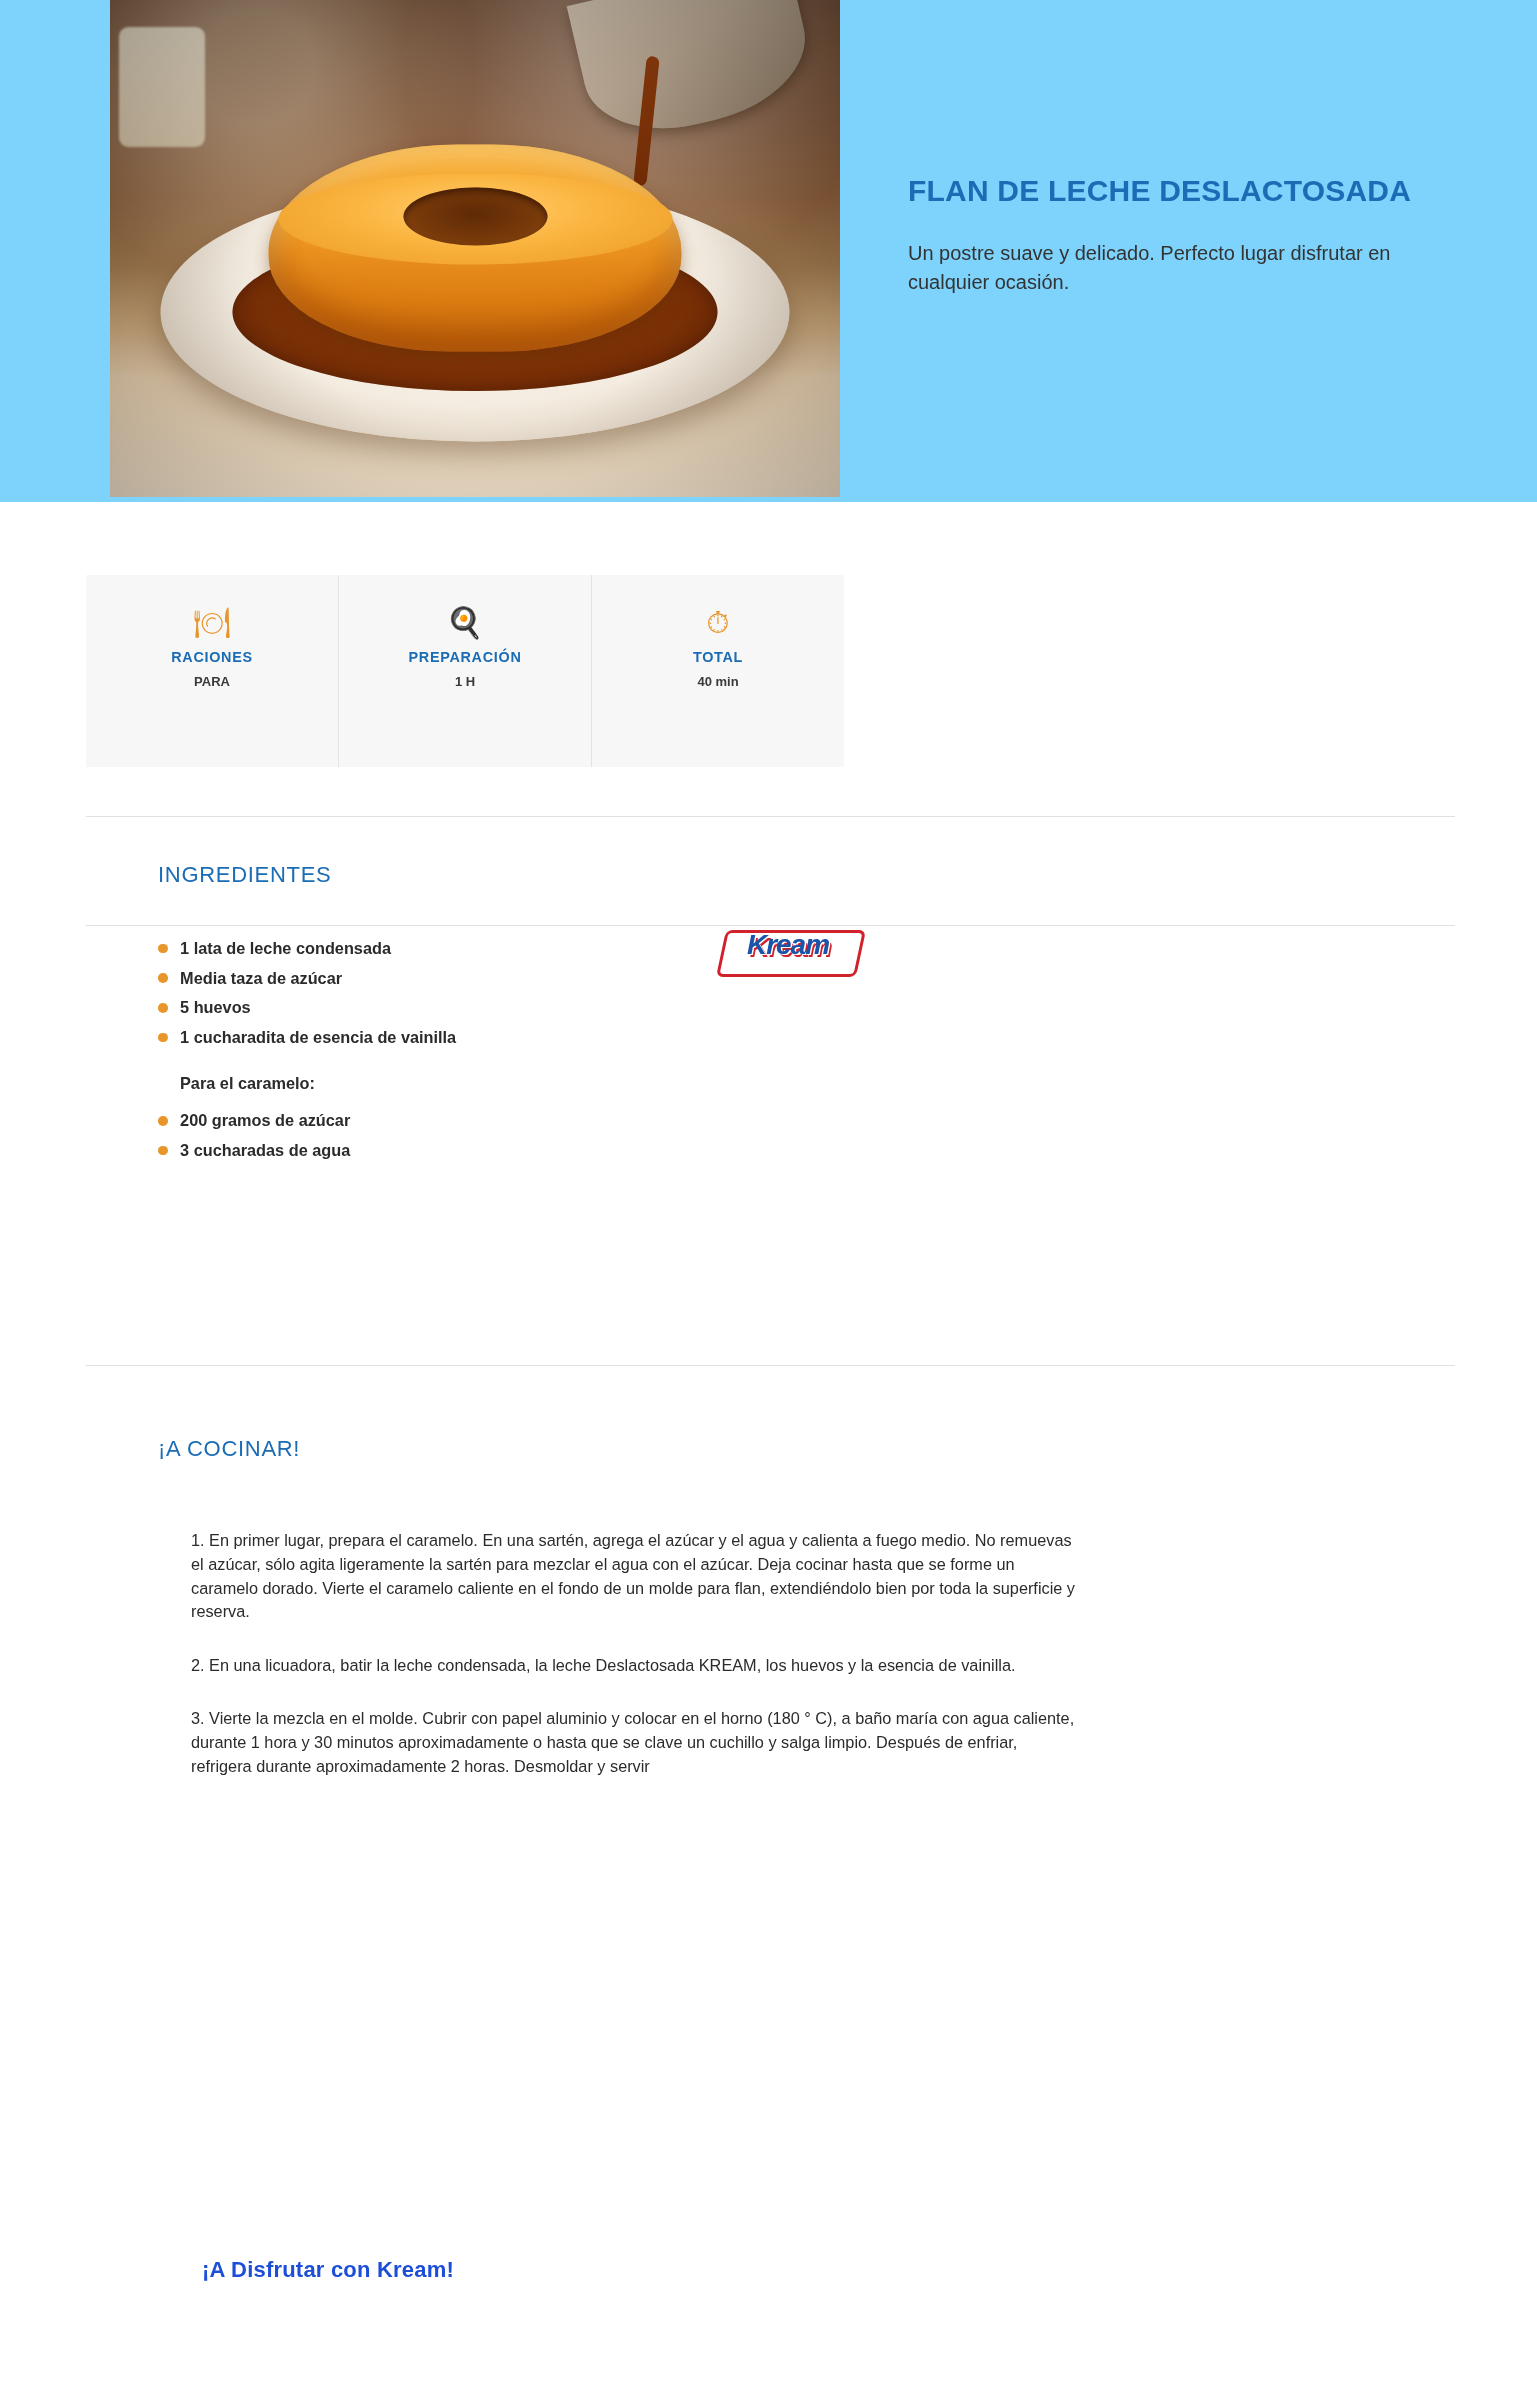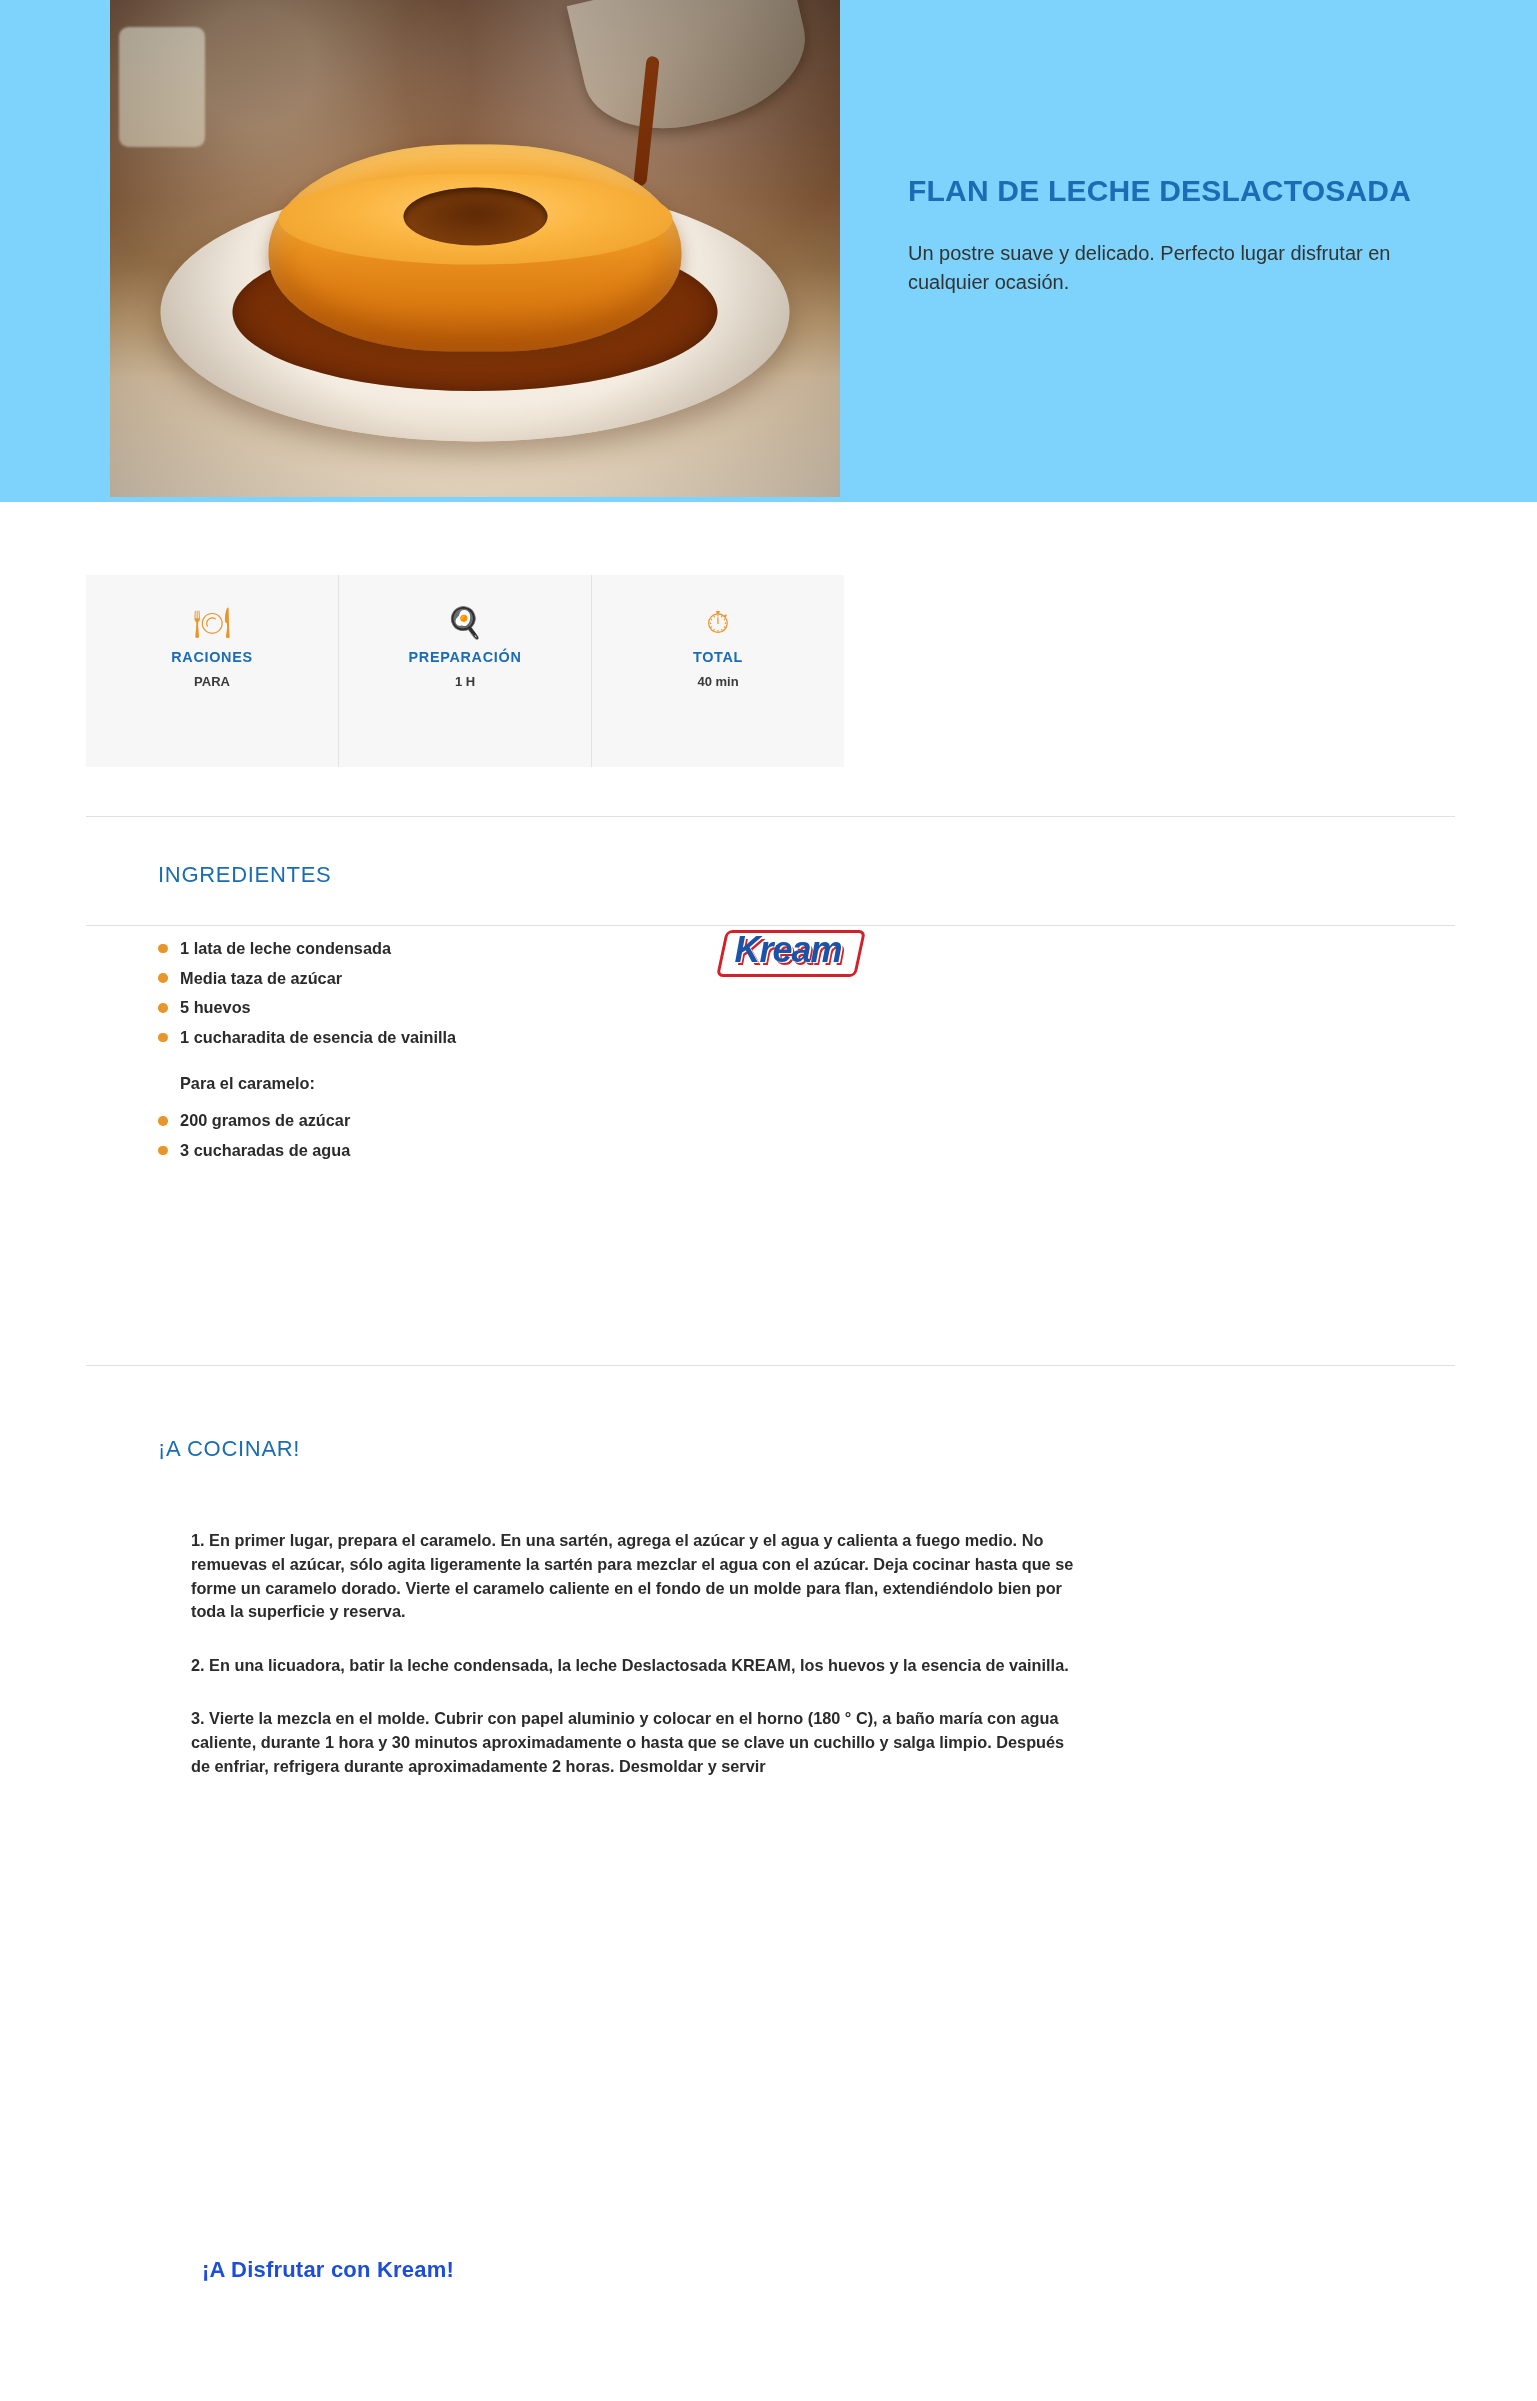--- a/index.html
+++ b/index.html
@@ -269,38 +269,38 @@
     border: 3.4px solid #d1222b;
     border-radius: 6.7px;
     transform: skewX(-12deg);
   }
   .kream-logo .word {
     position: absolute;
     left: 0;
     top: 11.5px;
     width: 144px;
     text-align: center;
-    font-size: 36px;
+    font-size: 28px;
     font-weight: bold;
     font-style: italic;
     color: #1a53a8;
     letter-spacing: -1px;
     text-shadow: 1.4px 1.4px 0 #ffffff, 2.9px 2.9px 0 #d1222b;
   }
 
   
   .steps {
     position: absolute;
     left: 191px;
     top: 1513px;
     width: 889px;
   }
   .step {
     font-size: 16.3px;
-    font-weight: bold;
+    font-weight: normal;
     line-height: 1.45;
     color: #2b2b2b;
     margin-bottom: 30px;
   }
   .enjoy {
     position: absolute;
     left: 202px;
     top: 2257px;
     font-size: 22px;
     font-weight: bold;

